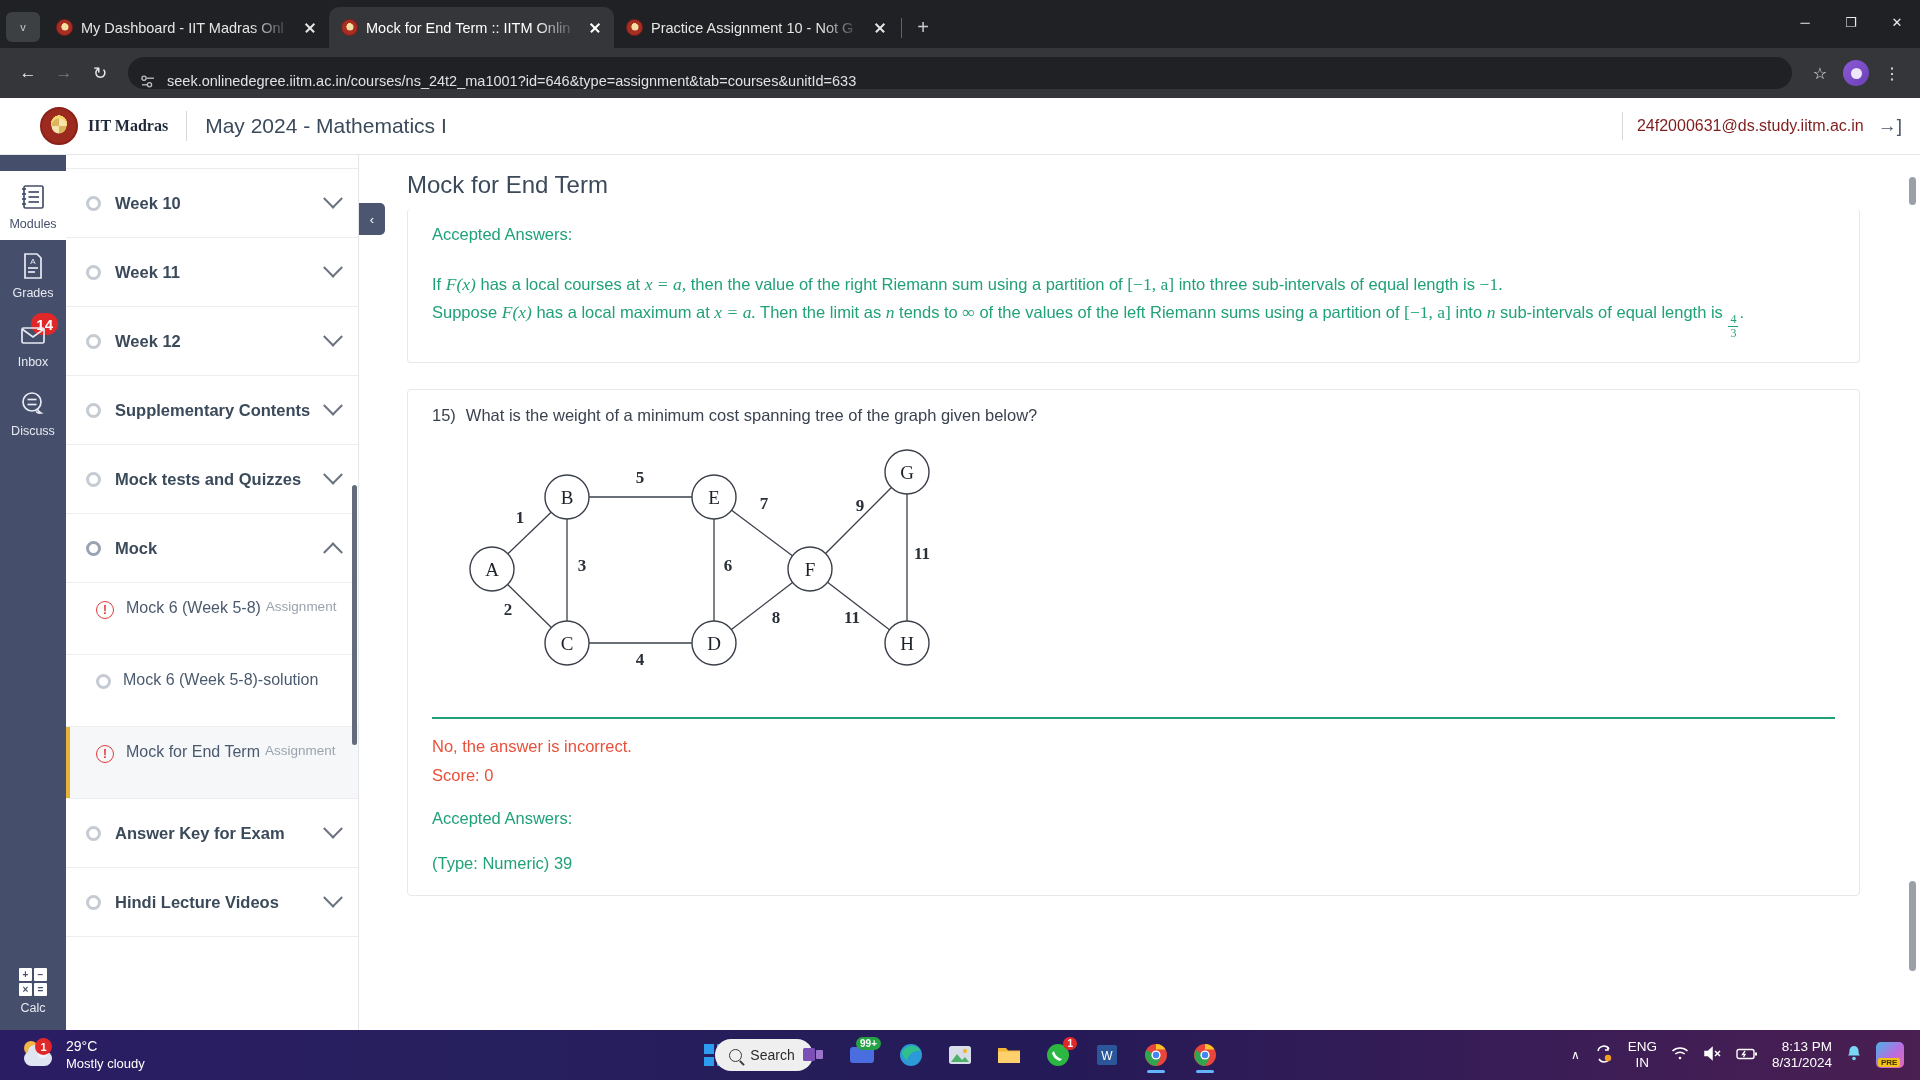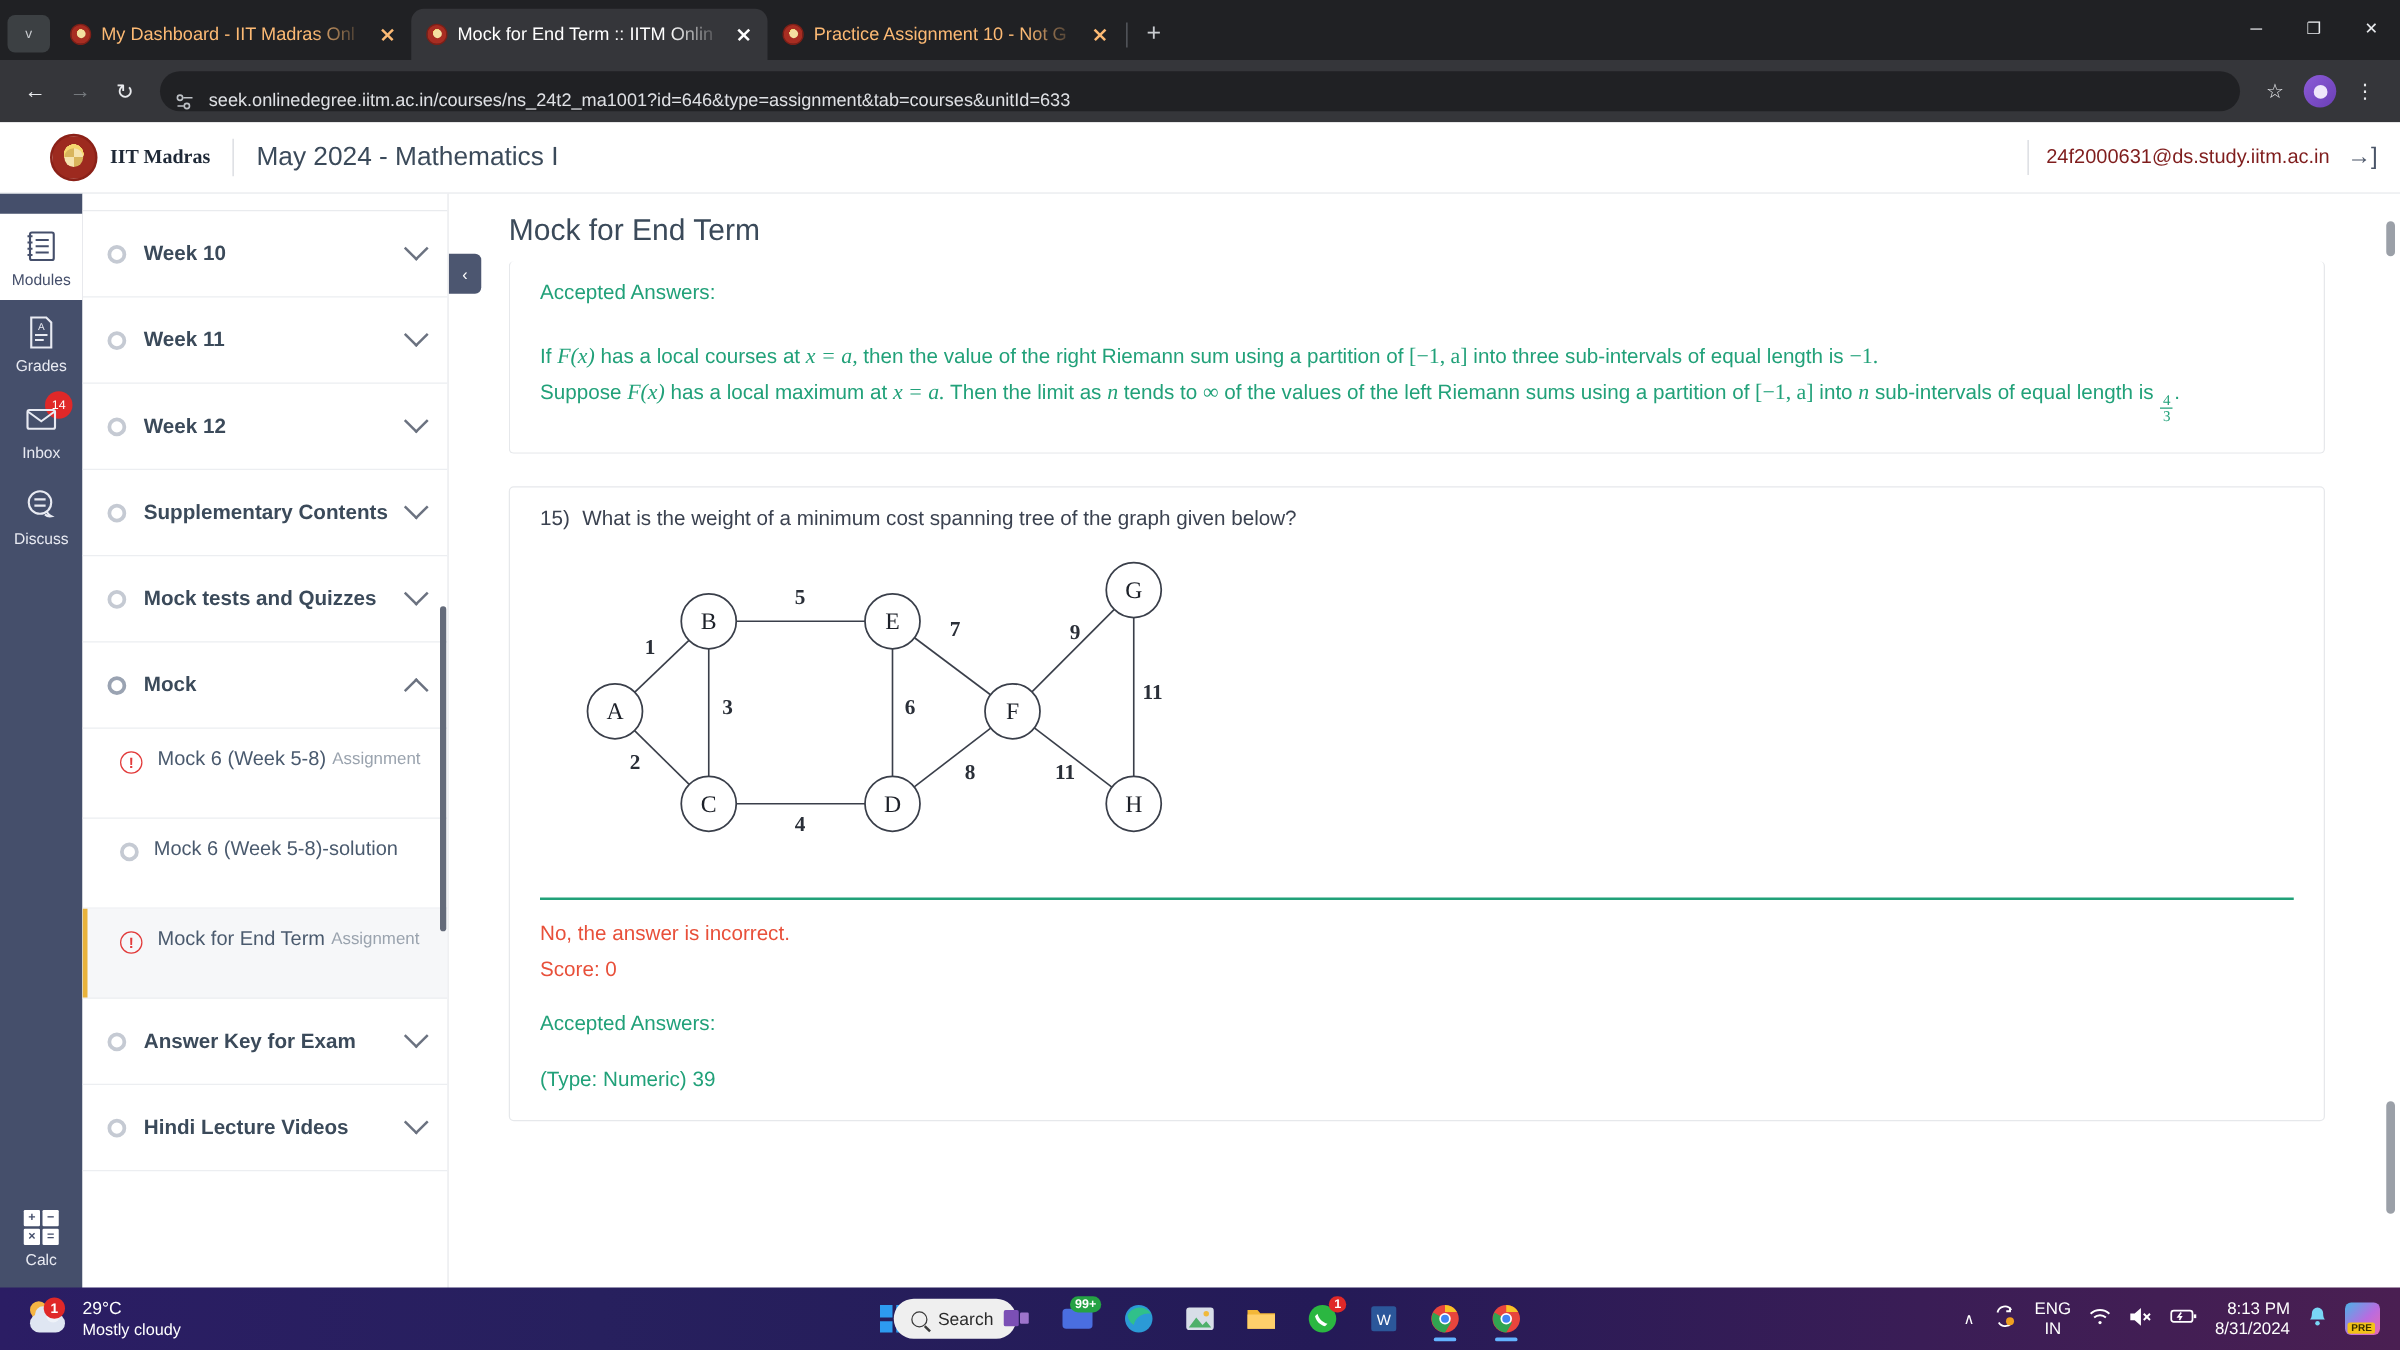--- a/index.html
+++ b/index.html
@@ -20,21 +20,21 @@
   }
   .tab-menu-btn {
     width: 34px; height: 30px; margin-bottom: 6px; margin-right: 4px;
     display: flex; align-items: center; justify-content: center;
     border-radius: 6px; background: #3c4043; color: #c9ccd0; font-size: 11px;
     cursor: pointer;
   }
   .tab {
     height: 41px; width: 285px; display: flex; align-items: center;
     padding: 0 10px 0 12px; border-radius: 10px 10px 0 0;
-    color: #fdba74; font-size: 14.5px; position: relative; cursor: pointer;
+    color: #e5e5e5; font-size: 14.5px; position: relative; cursor: pointer;
     gap: 8px;
   }
   .tab.active { background: #35363a; color: #ffffff; }
   .tab .favicon {
     width: 17px; height: 17px; border-radius: 50%; flex: 0 0 17px;
     background: radial-gradient(circle at 50% 42%, #f5d76e 0 26%, #a82d22 27% 100%);
     border: 1px solid #7d1f17; position: relative;
   }
   .tab .favicon::after {
     content: ""; position: absolute; left: 50%; top: 48%;
@@ -138,23 +138,23 @@
   }
   .rail-item {
     width: 66px; padding: 11px 0 9px; display: flex; flex-direction: column;
     align-items: center; gap: 5px; cursor: pointer; position: relative;
     color: #e8eaf2; font-size: 12.5px;
   }
   .rail-item.active { background: #ffffff; color: #454f6b; }
   .rail-ico { width: 30px; height: 30px; position: relative; }
   .rail-badge {
     position: absolute; top: 4px; right: 8px; min-width: 22px; height: 22px;
-    background: #e02828; color: #fff; border-radius: 11px; font-size: 10px;
+    background: #e02828; color: #fff; border-radius: 11px; font-size: 15px;
     display: flex; align-items: center; justify-content: center; padding: 0 5px;
-    font-weight: 400;
+    font-weight: 700;
   }
   .calc-wrap { margin-top: auto; margin-bottom: 56px; }
   .calc-grid {
     width: 28px; height: 28px; display: grid;
     grid-template-columns: 1fr 1fr; grid-template-rows: 1fr 1fr; gap: 2px;
   }
   .calc-grid div {
     background: #fff; color: #454f6b; font-size: 10px; font-weight: bold;
     display: flex; align-items: center; justify-content: center; border-radius: 1px;
   }

